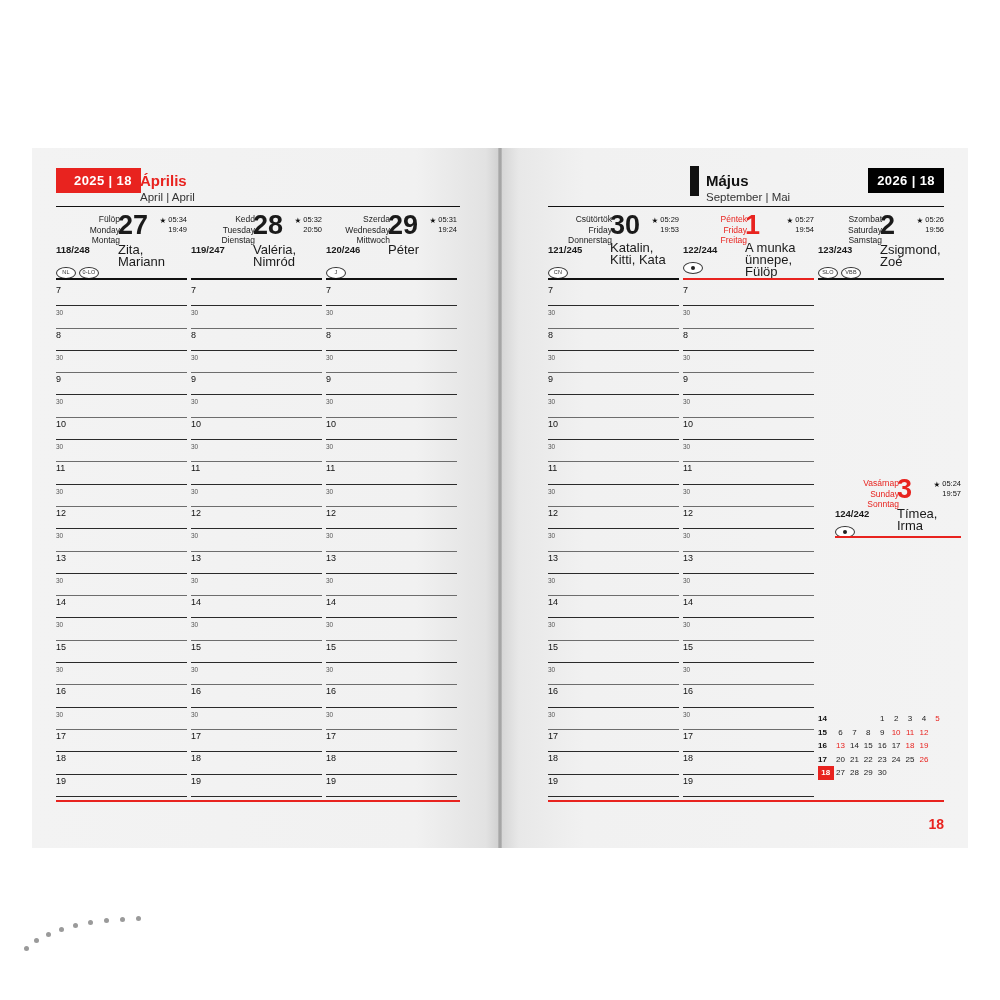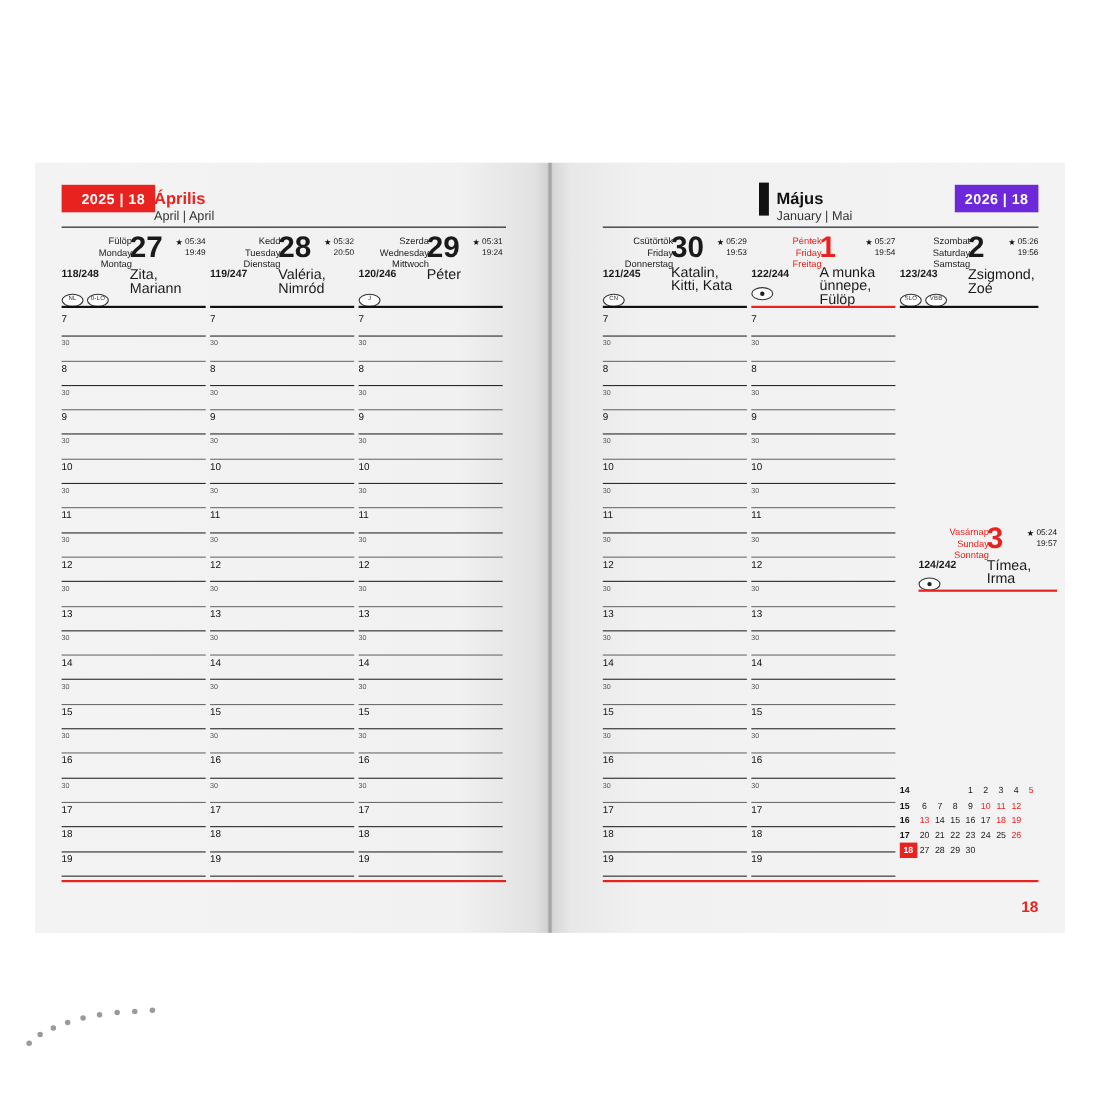--- a/index.html
+++ b/index.html
@@ -28,21 +28,21 @@
   .corner{position:absolute;bottom:0;width:70px;height:58px;}
   .corner.l{left:32px;background:#ffffff;
      -webkit-mask:radial-gradient(circle at 0 100%, transparent 0, transparent 56px, #000 57px);
      mask:radial-gradient(circle at 0 100%, transparent 0, transparent 56px, #000 57px);}
   .dots{position:absolute;bottom:44px;left:24px;width:120px;height:40px;}
   .dots span{position:absolute;width:5px;height:5px;border-radius:50%;background:#9a9a9a;}
 
   
   .yearbox{position:absolute;font-size:13px;font-weight:bold;color:#fff;padding:5px 9px;letter-spacing:.4px;}
   .yearbox.red{background:#e8231f;left:56px;top:168px;padding-left:18px;}
-  .yearbox.black{background:#6d28d9;right:56px;top:168px;}
+  .yearbox.black{background:#000000;right:56px;top:168px;}
   .mark{position:absolute;width:9px;height:30px;background:#111;left:690px;top:166px;}
   .monthname{position:absolute;font-size:15px;font-weight:bold;}
   .monthname .sub{display:block;font-size:11.5px;font-weight:normal;color:#333;margin-top:2px;}
   .m-left{left:140px;top:172px;color:#e8231f;}
   .m-right{left:706px;top:172px;color:#111;}
 
   .hrule{position:absolute;height:1px;background:#111;}
   .hrule.l{left:56px;top:206px;width:404px;}
   .hrule.r{left:548px;top:206px;width:396px;}
   .redrule{position:absolute;height:2px;background:#e8231f;}
@@ -125,21 +125,21 @@
   <div class="yearbox red">2025 | 18</div>
   <div class="yearbox black">2026 | 18</div>
   <div class="mark"></div>
 
   <div class="monthname m-left">
     <span>Április</span>
     <span class="sub">April | April</span>
   </div>
   <div class="monthname m-right">
     <span>Május</span>
-    <span class="sub">January | Mai</span>
+    <span class="sub">September | Mai</span>
   </div>
 
   <div class="hrule l"></div>
   <div class="hrule r"></div>
   <div class="redrule l"></div>
   <div class="redrule r"></div>
   <div class="pagenum">18</div>
 
   <div id="columns">
       <div class="col c0">

